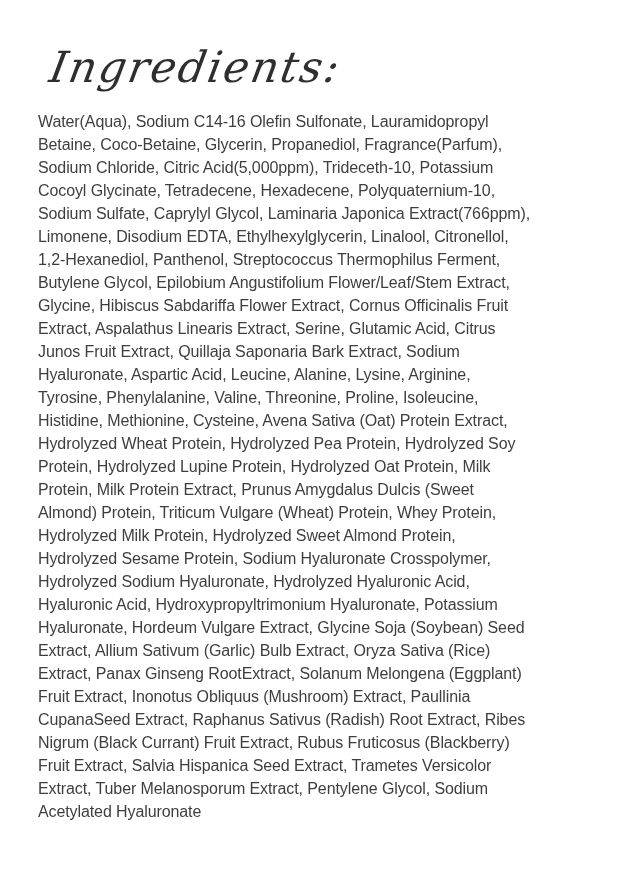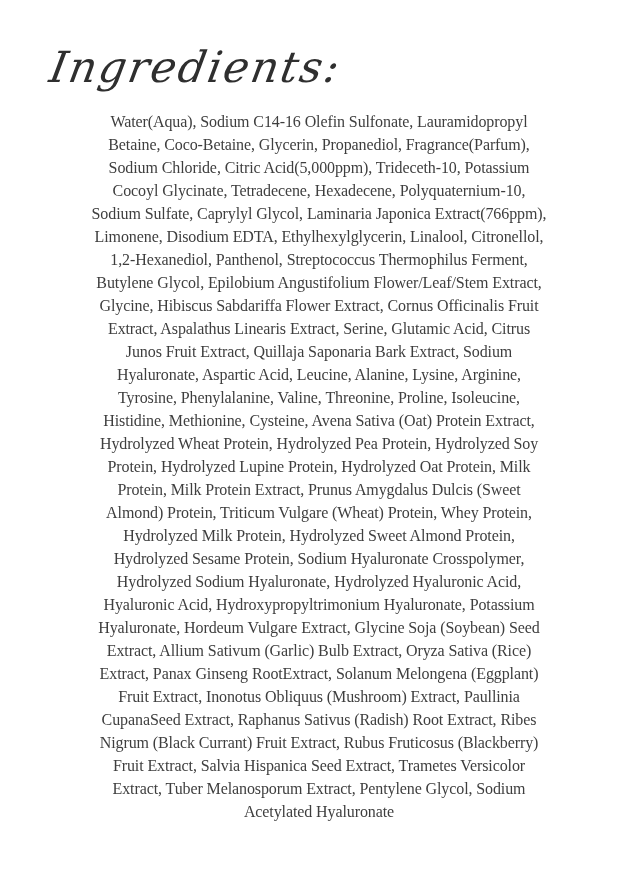--- a/index.html
+++ b/index.html
@@ -27,27 +27,27 @@
     font-weight: normal;
     font-size: 43px;
     letter-spacing: 2px;
     color: #2f2f2f;
     transform: skewX(-10deg);
     transform-origin: left bottom;
   }
   .ingredients-text {
     margin: 18px 34px 0 38px;
     width: 562px;
-    font-family: Liberation Serif, serif;
+    font-family: Liberation Sans, sans-serif;
     font-size: 16px;
     line-height: 23px;
     letter-spacing: -0.1px;
     color: #3e3e3e;
     white-space: pre-line;
-    text-align: center;
+    text-align: left;
   }
 </style>
 </head>
 <body>
 
 <div class="page">
   <h1 class="title">Ingredients:</h1>
   <div class="ingredients-text">Water(Aqua), Sodium C14-16 Olefin Sulfonate, Lauramidopropyl
 Betaine, Coco-Betaine, Glycerin, Propanediol, Fragrance(Parfum),
 Sodium Chloride, Citric Acid(5,000ppm), Trideceth-10, Potassium

